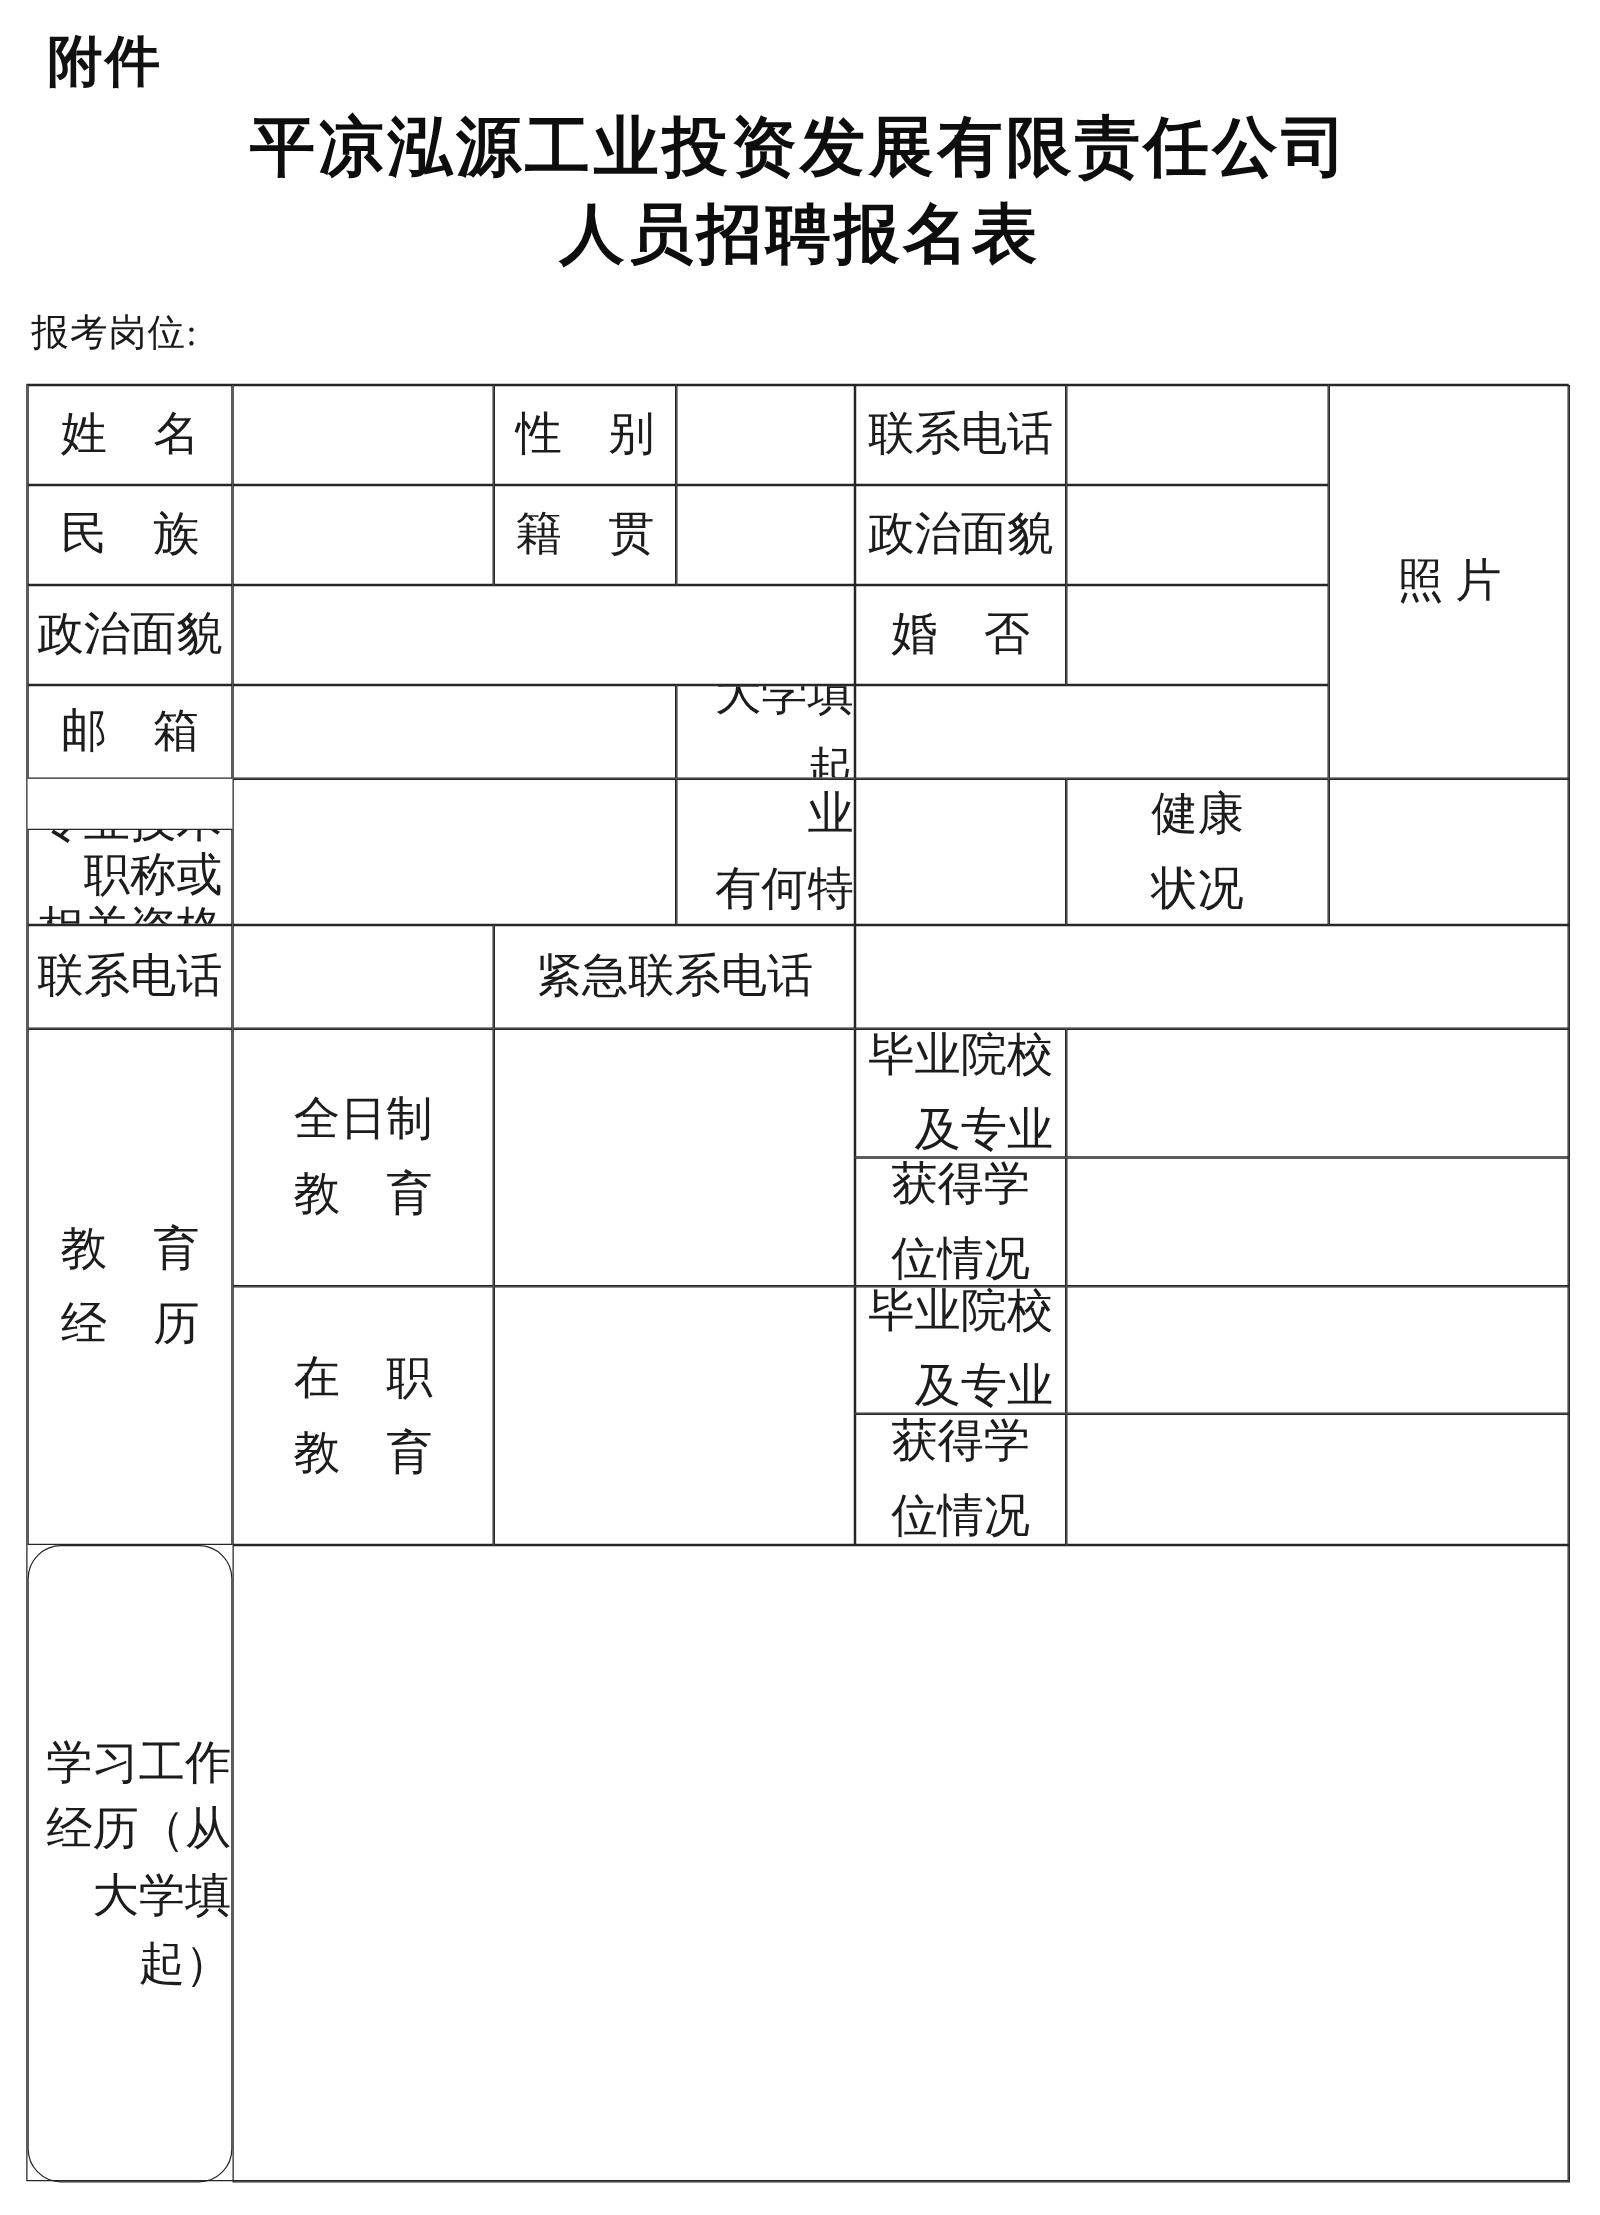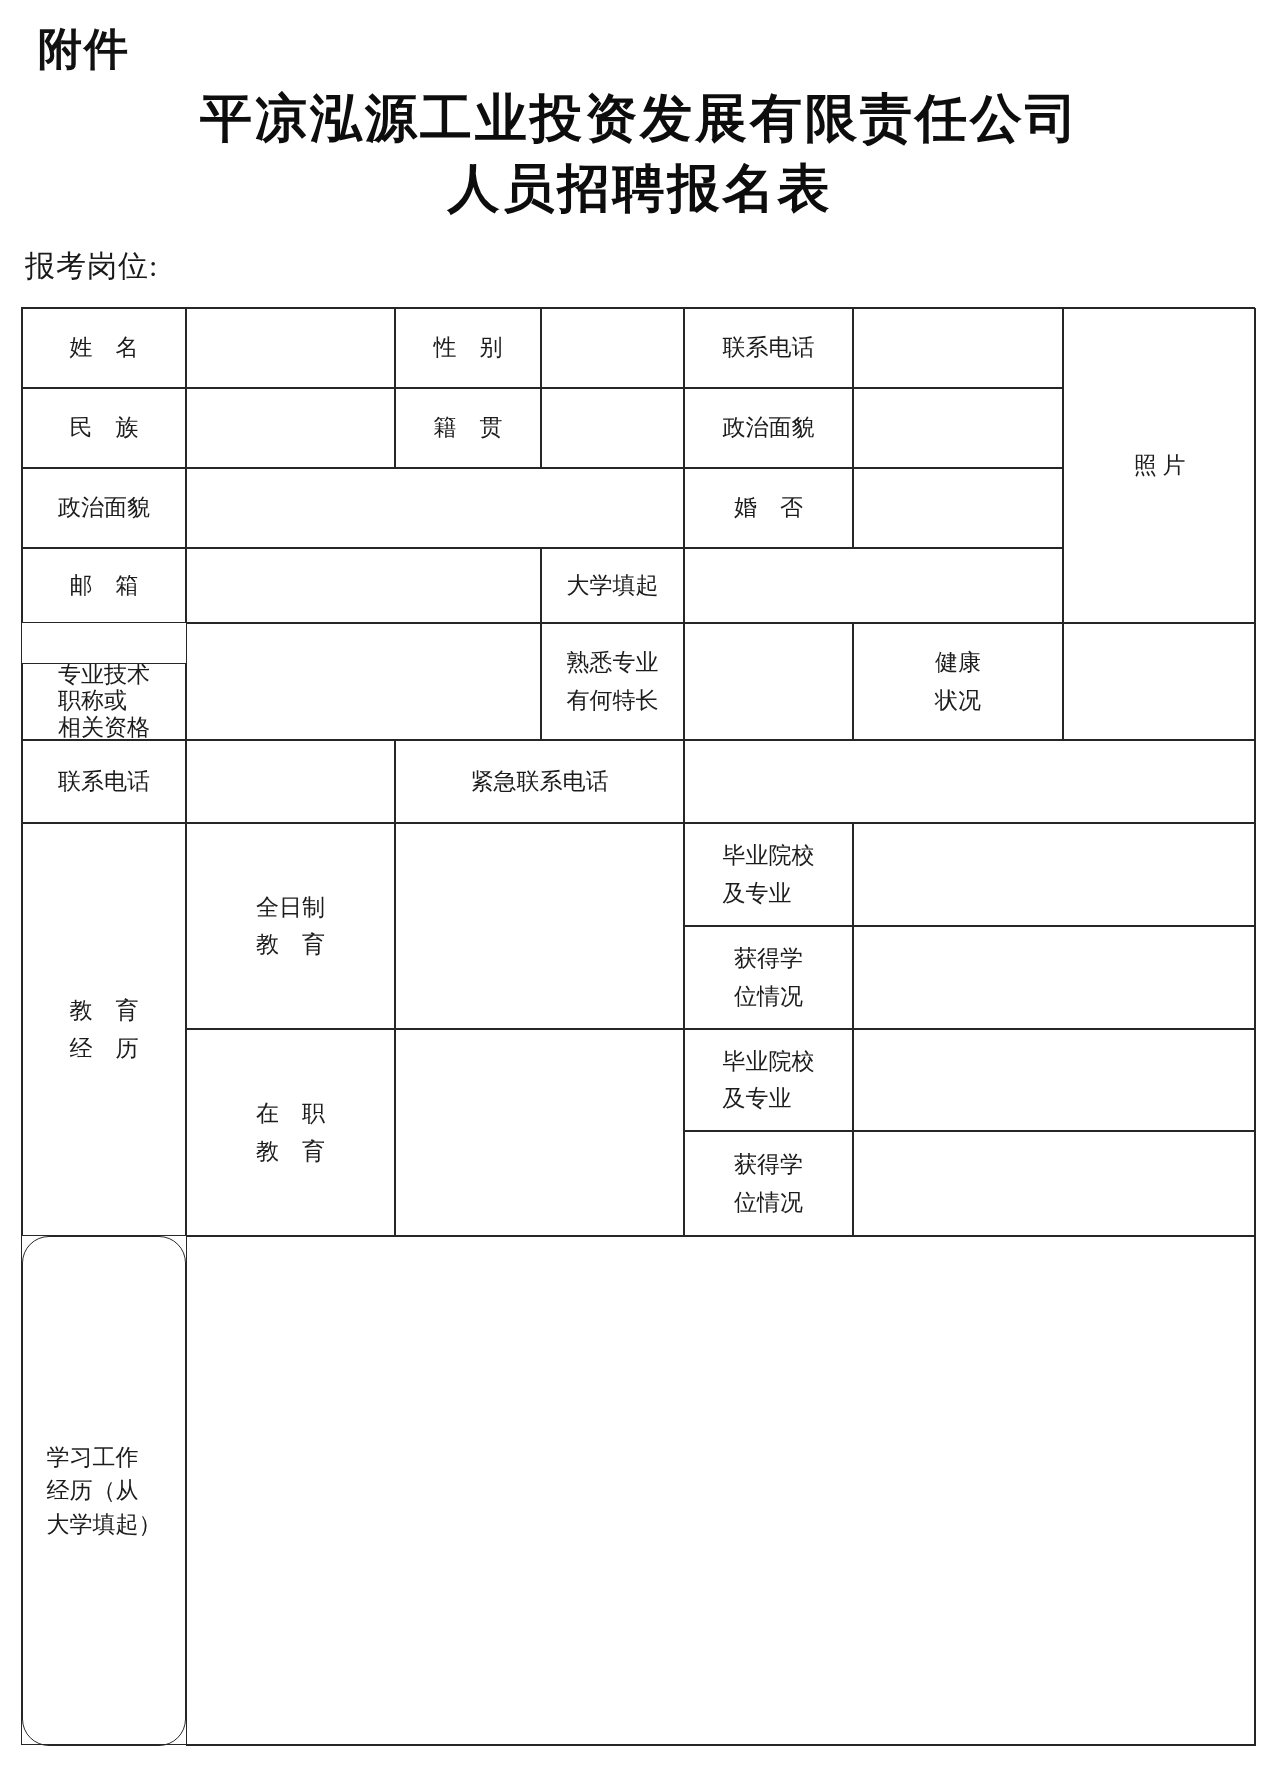--- a/index.html
+++ b/index.html
@@ -53,22 +53,22 @@
     grid-template-columns: 164px 209px 146px 143px 169px 210px 193px;
     grid-template-rows: 80px 80px 80px 75px 117px 83px 103px 103px 102px 105px 510px;
     border: 1px solid #262626;
     background: #fff;
   }
   .cell {
     border: 1px solid #262626;
     display: flex;
     align-items: center;
     justify-content: center;
-    text-align: left;
-    font-size: 23px;
+    text-align: right;
+    font-size: 37px;
     line-height: 1.62;
     color: #1c1c1c;
     white-space: pre-line;
     overflow: hidden;
   }
   .cell.tight { line-height: 1.16; margin-top: 40px; }
   .cell.med   { line-height: 1.45; border-radius: 27px; }
 </style>
 </head>
 <body>

